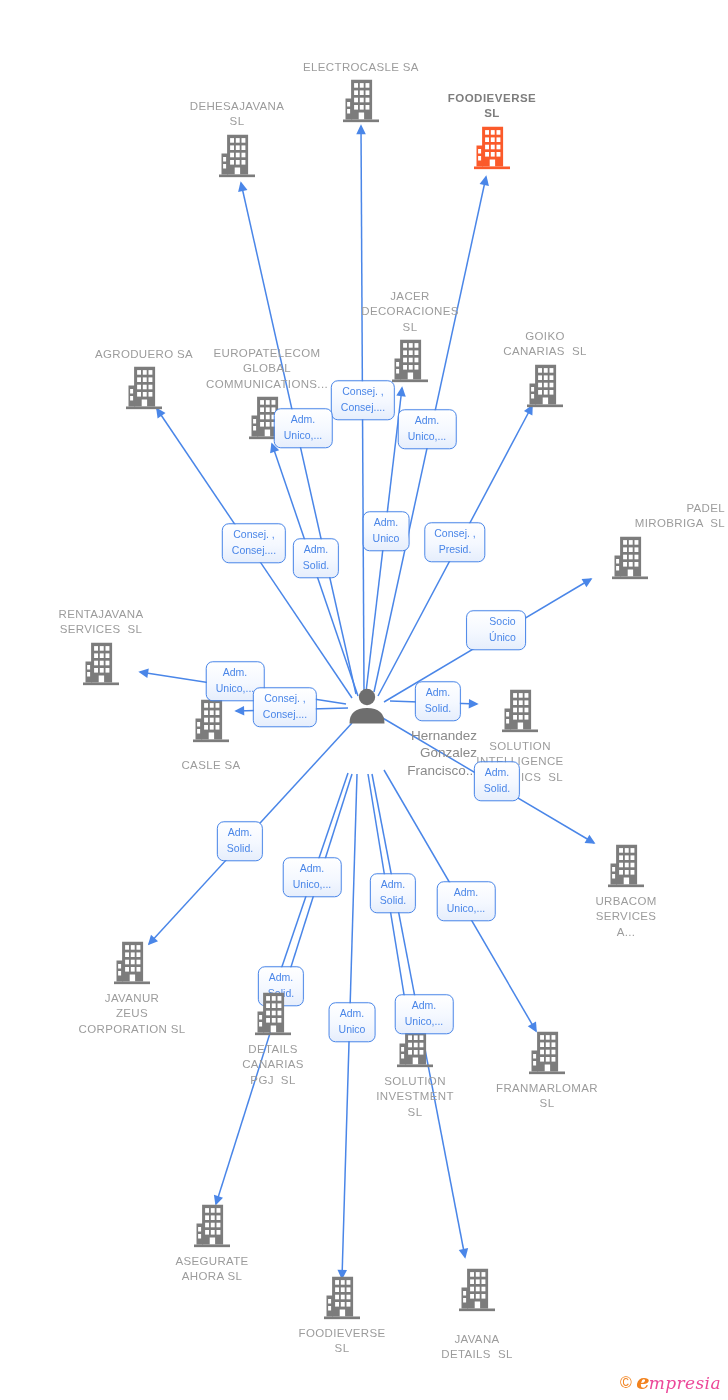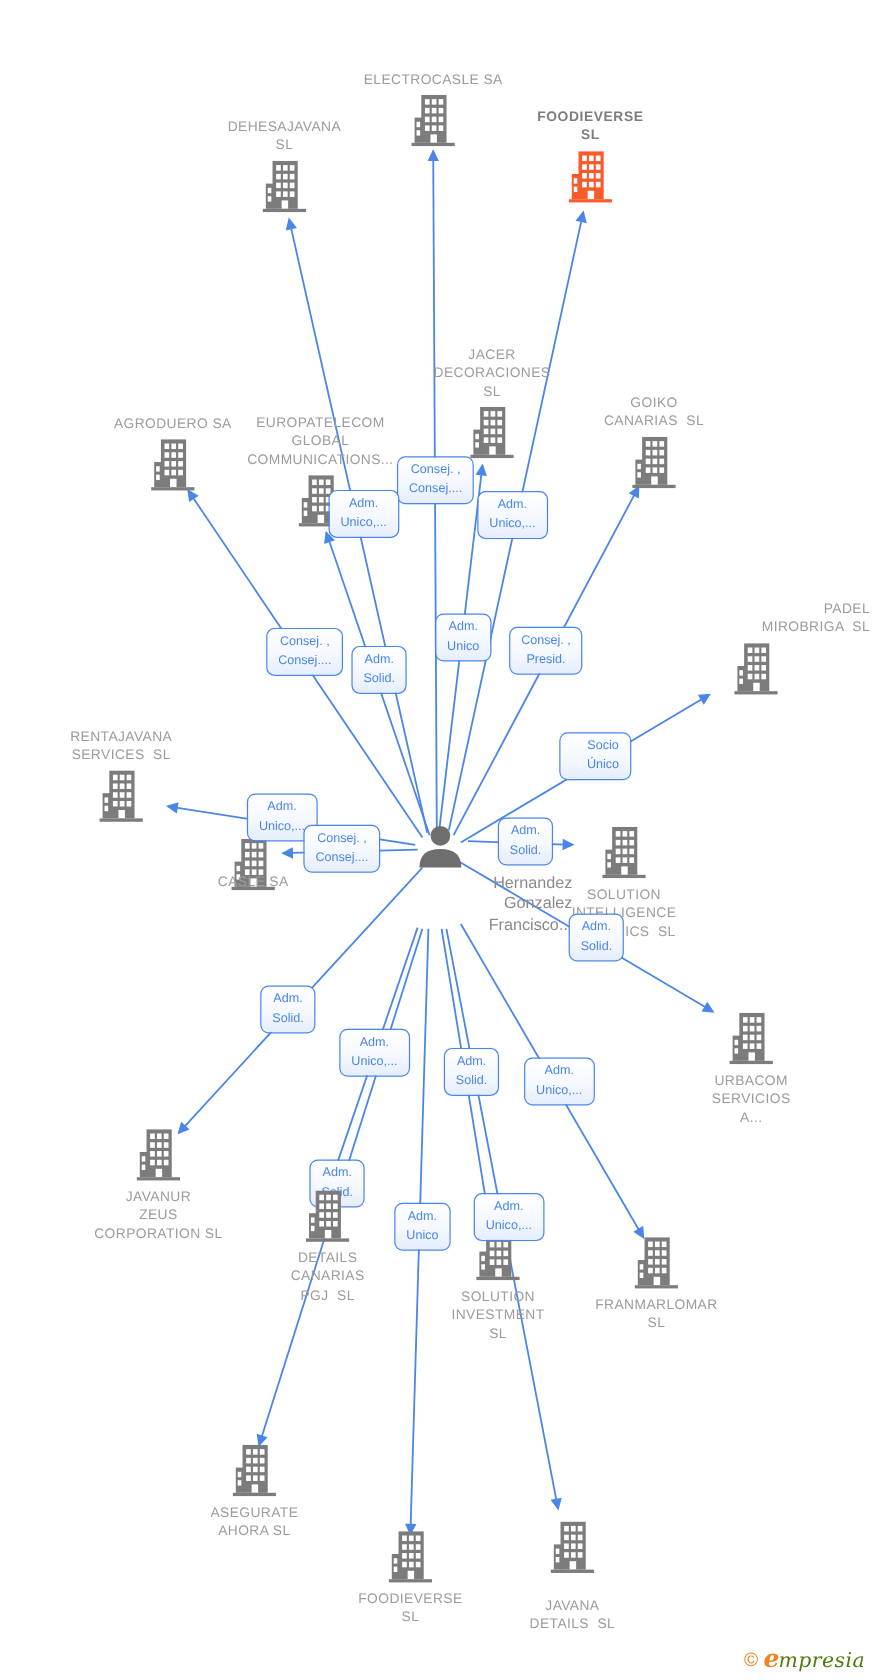--- a/index.html
+++ b/index.html
@@ -15,21 +15,21 @@
   .person-label{position:absolute;text-align:center;font-size:13.5px;color:#8a8a8a;
                 line-height:1.28;white-space:pre;z-index:4;width:220px;margin-left:-110px;}
   .edge-label{position:absolute;transform:translate(-50%,-50%);z-index:5;
               border:1.5px solid #4a86e8;border-radius:7px;
               background:linear-gradient(180deg,#ffffff 0%,#f4f8ff 55%,#e6eefc 100%);
               color:#4a86e8;font-size:10.5px;line-height:1.5;text-align:center;
               padding:3px 9px;white-space:pre;box-shadow:0 0 0 .5px rgba(74,134,232,.08);}
   .watermark{position:absolute;right:7px;bottom:6px;z-index:7;white-space:nowrap;}
   .wm-c{color:#f2821d;font-size:16px;vertical-align:1px;}
   .wm-e{color:#f2821d;font-family:"DejaVu Serif",serif;font-style:italic;font-weight:bold;font-size:21px;}
-  .wm-rest{color:#4d7c0f;font-family:"DejaVu Serif",serif;font-style:italic;font-size:17px;letter-spacing:.4px;margin-left:-1px;}
+  .wm-rest{color:#ec4899;font-family:"DejaVu Serif",serif;font-style:italic;font-size:17px;letter-spacing:.4px;margin-left:-1px;}
 </style>
 </head>
 <body>
 
 <div class="canvas">
   <svg id="edges-svg" width="728" height="1400">
     <defs>
       <marker id="arr" viewBox="0 0 8 8" refX="6.4" refY="4" markerWidth="7.5" markerHeight="7.5" orient="auto">
         <path d="M0.6,0.6 L7.6,4 L0.6,7.4 z" fill="#4a86e8"></path>
       </marker>
@@ -260,21 +260,21 @@
             <rect x="17.3" y="10.9" width="3.9" height="4.6" fill="#fff"></rect>
             <rect x="17.3" y="18.2" width="3.9" height="4.6" fill="#fff"></rect>
             <rect x="17.3" y="25.5" width="3.9" height="4.6" fill="#fff"></rect>
             <rect x="23" y="3.6" width="3.9" height="4.6" fill="#fff"></rect>
             <rect x="23" y="10.9" width="3.9" height="4.6" fill="#fff"></rect>
             <rect x="23" y="18.2" width="3.9" height="4.6" fill="#fff"></rect>
             <rect x="23" y="25.5" width="3.9" height="4.6" fill="#fff"></rect>
             <rect x="16.2" y="33" width="5.4" height="7" fill="#fff"></rect>
             <rect x="0.5" y="40" width="36" height="2.8" fill="#7c7c7c"></rect>
           </svg></span></div>
-      <div class="node-label below" style="left: 211px; top: 728px;"><div class="ln">CASLE SA</div></div>
+      <div class="node-label below" style="left: 211px; top: 758px;"><div class="ln">CASLE SA</div></div>
       <div class="node" style="left: 520px; top: 713px;"><span><svg width="37" height="43" viewBox="0 0 37 43">
             <rect x="8.6" y="0" width="21" height="40" fill="#7c7c7c"></rect>
             <rect x="3" y="19" width="6.6" height="21" fill="#7c7c7c"></rect>
             <rect x="4.6" y="22.5" width="3" height="4.5" fill="#fff"></rect>
             <rect x="4.6" y="29.5" width="3" height="4.5" fill="#fff"></rect>
             <rect x="11.6" y="3.6" width="3.9" height="4.6" fill="#fff"></rect>
             <rect x="11.6" y="10.9" width="3.9" height="4.6" fill="#fff"></rect>
             <rect x="11.6" y="18.2" width="3.9" height="4.6" fill="#fff"></rect>
             <rect x="11.6" y="25.5" width="3.9" height="4.6" fill="#fff"></rect>
             <rect x="17.3" y="3.6" width="3.9" height="4.6" fill="#fff"></rect>
@@ -302,21 +302,21 @@
             <rect x="17.3" y="10.9" width="3.9" height="4.6" fill="#fff"></rect>
             <rect x="17.3" y="18.2" width="3.9" height="4.6" fill="#fff"></rect>
             <rect x="17.3" y="25.5" width="3.9" height="4.6" fill="#fff"></rect>
             <rect x="23" y="3.6" width="3.9" height="4.6" fill="#fff"></rect>
             <rect x="23" y="10.9" width="3.9" height="4.6" fill="#fff"></rect>
             <rect x="23" y="18.2" width="3.9" height="4.6" fill="#fff"></rect>
             <rect x="23" y="25.5" width="3.9" height="4.6" fill="#fff"></rect>
             <rect x="16.2" y="33" width="5.4" height="7" fill="#fff"></rect>
             <rect x="0.5" y="40" width="36" height="2.8" fill="#7c7c7c"></rect>
           </svg></span></div>
-      <div class="node-label below" style="left: 626px; top: 894px;"><div class="ln">URBACOM</div><div class="ln">SERVICIOS</div><div class="ln">A...</div></div>
+      <div class="node-label below" style="left: 626px; top: 894px;"><div class="ln">URBACOM</div><div class="ln">SERVICES</div><div class="ln">A...</div></div>
       <div class="node" style="left: 132px; top: 965px;"><span><svg width="37" height="43" viewBox="0 0 37 43">
             <rect x="8.6" y="0" width="21" height="40" fill="#7c7c7c"></rect>
             <rect x="3" y="19" width="6.6" height="21" fill="#7c7c7c"></rect>
             <rect x="4.6" y="22.5" width="3" height="4.5" fill="#fff"></rect>
             <rect x="4.6" y="29.5" width="3" height="4.5" fill="#fff"></rect>
             <rect x="11.6" y="3.6" width="3.9" height="4.6" fill="#fff"></rect>
             <rect x="11.6" y="10.9" width="3.9" height="4.6" fill="#fff"></rect>
             <rect x="11.6" y="18.2" width="3.9" height="4.6" fill="#fff"></rect>
             <rect x="11.6" y="25.5" width="3.9" height="4.6" fill="#fff"></rect>
             <rect x="17.3" y="3.6" width="3.9" height="4.6" fill="#fff"></rect>

